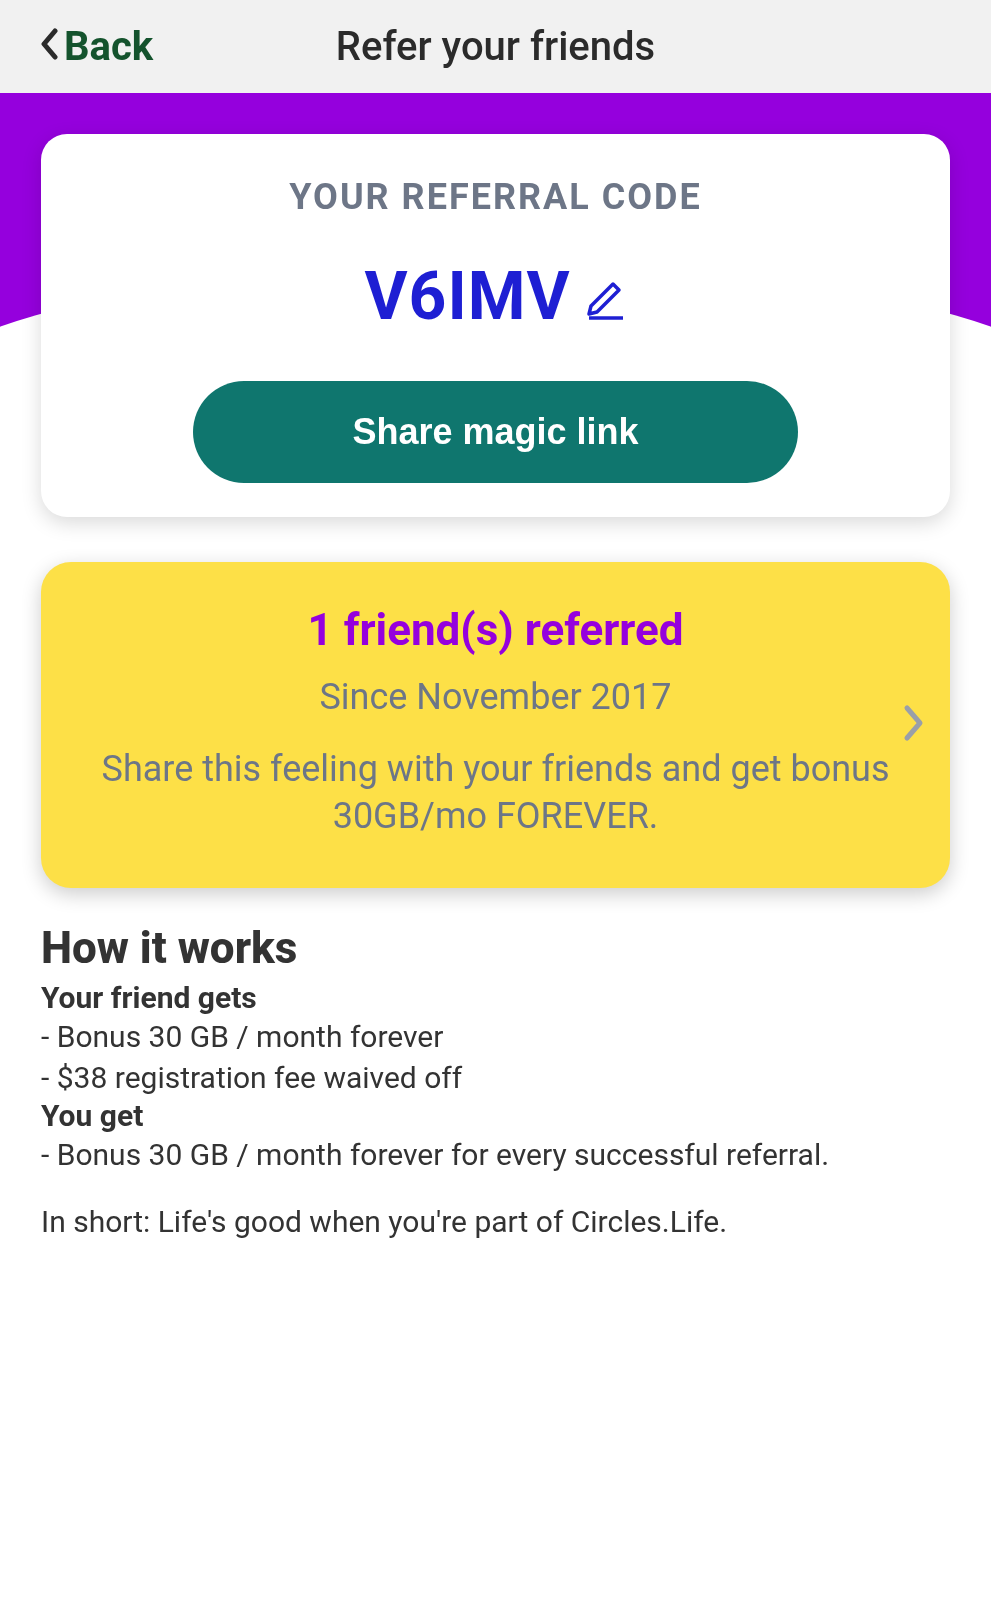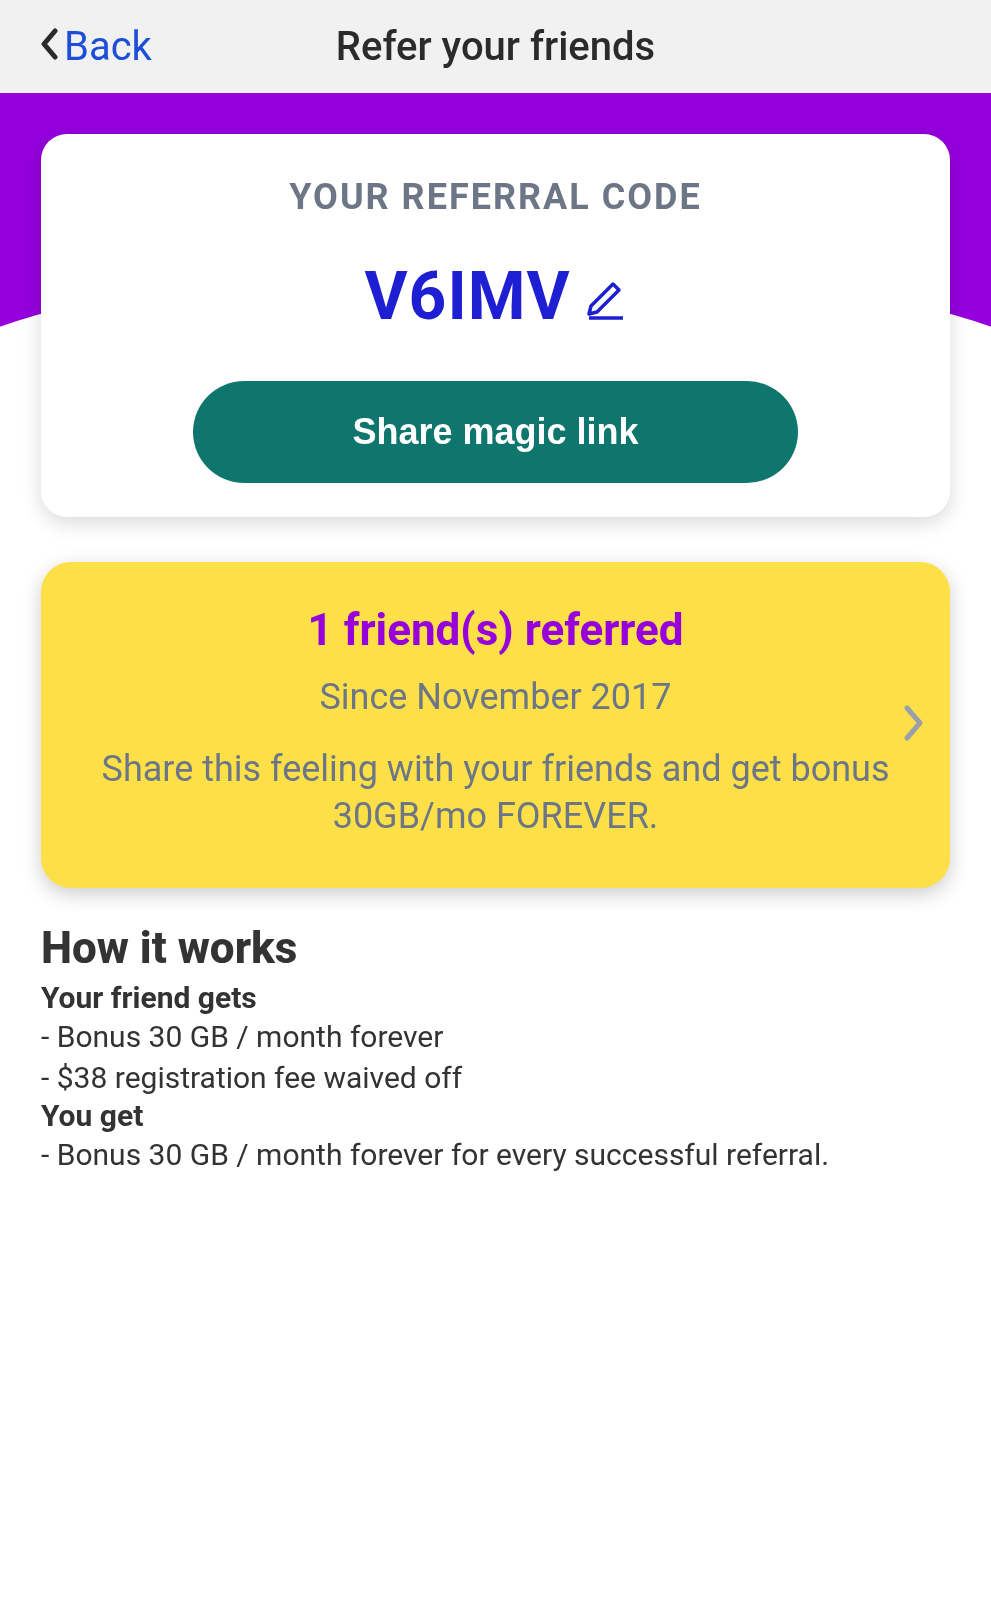--- a/index.html
+++ b/index.html
@@ -20,23 +20,23 @@
       display: flex;
       align-items: center;
       position: relative;
       padding: 0 40px;
     }
     .back-button {
       display: flex;
       align-items: center;
       gap: 6px;
       cursor: pointer;
-      font-weight: 400;
+      font-weight: 700;
       font-size: 40px;
-      color: #1d4ed8;
+      color: #14532d;
     }
     .back-chevron {
       font-size: 38px;
       font-weight: 700;
     }
     .header-title {
       position: absolute;
       left: 50%;
       transform: translateX(-50%);
       font-size: 40px;
@@ -220,13 +220,14 @@
   </span>
 </div>
 
 <div class="how-section">
   <div class="how-title">How it works</div>
   <div class="sub-heading">Your friend gets</div>
   <div class="benefit-line">- Bonus 30 GB / month forever</div>
   <div class="benefit-line">- $38 registration fee waived off</div>
   <div class="sub-heading">You get</div>
   <div class="benefit-line">- Bonus 30 GB / month forever for every successful referral.</div>
+  <div class="summary-line">In short: Life's good when you're part of Circles.Life.</div>
 </div>
 
 </body></html>

